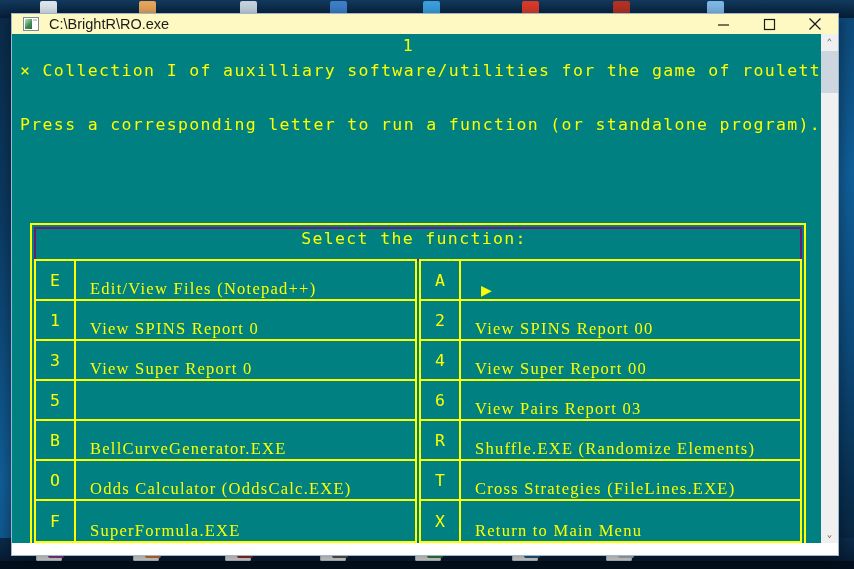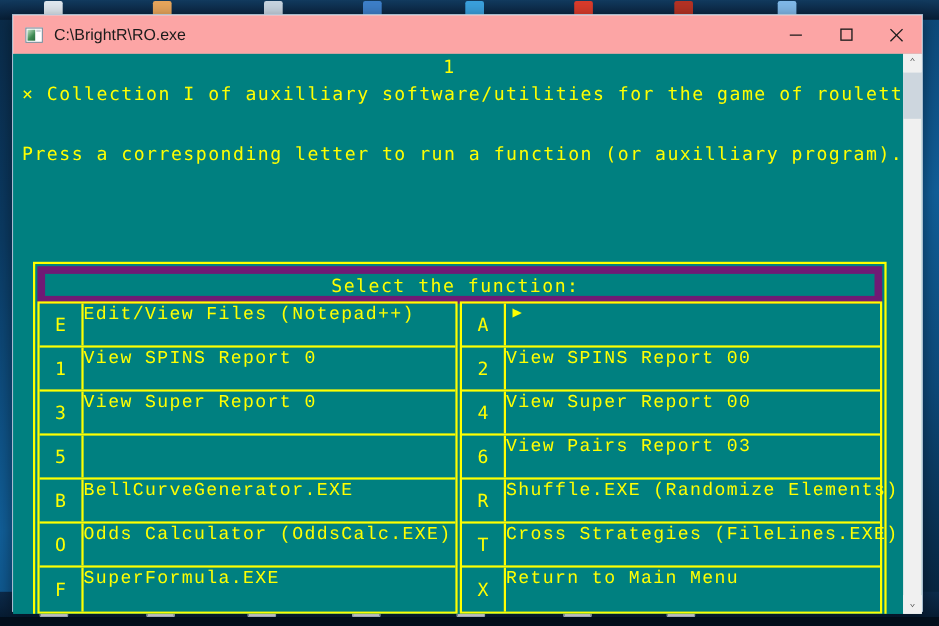--- a/index.html
+++ b/index.html
@@ -58,22 +58,22 @@
     position: absolute;
     left: 11px; top: 13px;
     width: 828px; height: 543px;
     background: #ffffff;
     border: 1px solid #9fb7cc;
     box-shadow: 0 3px 14px rgba(0,0,0,0.45);
     box-sizing: border-box;
   }
   #titlebar {
     position: relative;
-    height: 35px;
-    background: #fca5a5;
+    height: 20px;
+    background: #fef9c3;
     display: flex;
     align-items: center;
   }
   #title-icon {
     width: 16px; height: 14px;
     margin-left: 11px;
     background: #ffffff;
     border: 1px solid #7b8b99;
     position: relative;
     box-sizing: border-box;
@@ -150,24 +150,24 @@
     position: absolute;
     left: 18px;
     top: 189px;
     width: 776px;
   }
   #menu-outer {
     border: 2px solid #ffff00;
     padding: 2px;
   }
   #menu-title-box {
-    border: 7px solid #701a75;
+    border: 2px solid #701a75;
     height: 34px;
     display: flex;
-    align-items: center;
+    align-items: flex-start;
     justify-content: center;
     box-sizing: border-box;
   }
   #menu-title {
     font-family: "DejaVu Sans Mono", monospace;
     color: #ffff00;
     font-size: 16.5px;
     letter-spacing: 1.35px;
     white-space: pre;
     padding-right: 8px;
@@ -194,22 +194,23 @@
     flex: 0 0 40px;
     border-right: 2px solid #ffff00;
     display: flex; align-items: center; justify-content: center;
     font-family: "DejaVu Sans Mono", monospace;
     color: #ffff00;
     font-size: 16.5px;
     box-sizing: border-box;
   }
   .m-label {
     flex: 1 1 auto;
-    display: flex; align-items: flex-start;
-    font-family: Liberation Mono, monospace;
+    display: flex; align-items: flex-end;
+    padding-left: 14px;
+    font-family: Liberation Serif, serif;
     color: #ffff00;
     font-size: 16.5px;
     letter-spacing: 1.25px;
     white-space: pre;
     box-sizing: border-box;
   }
   .m-arrow {
     color: #ffff00;
     font-size: 14px;
     margin-left: 6px;
@@ -296,21 +297,21 @@
           </svg>
         </div>
       </div>
     </div>
 
     <div id="console-wrap">
       <div id="console">
         <div id="console-inner">
           <div class="c-line" id="page-num">1</div>
           <div class="c-line" id="head1">× Collection I of auxilliary software/utilities for the game of roulette.</div>
-          <div class="c-line" id="head2">Press a corresponding letter to run a function (or auxilliary program).</div>
+          <div class="c-line" id="head2">Press a corresponding letter to run a function (or standalone program).</div>
         </div>
 
         <div id="menu">
           <div id="menu-outer">
             <div id="menu-title-box">
               <div id="menu-title">Select the function:</div>
             </div>
             <div id="menu-cols">
               <div class="menu-col left" id="col-left">
                   <div class="m-row">

